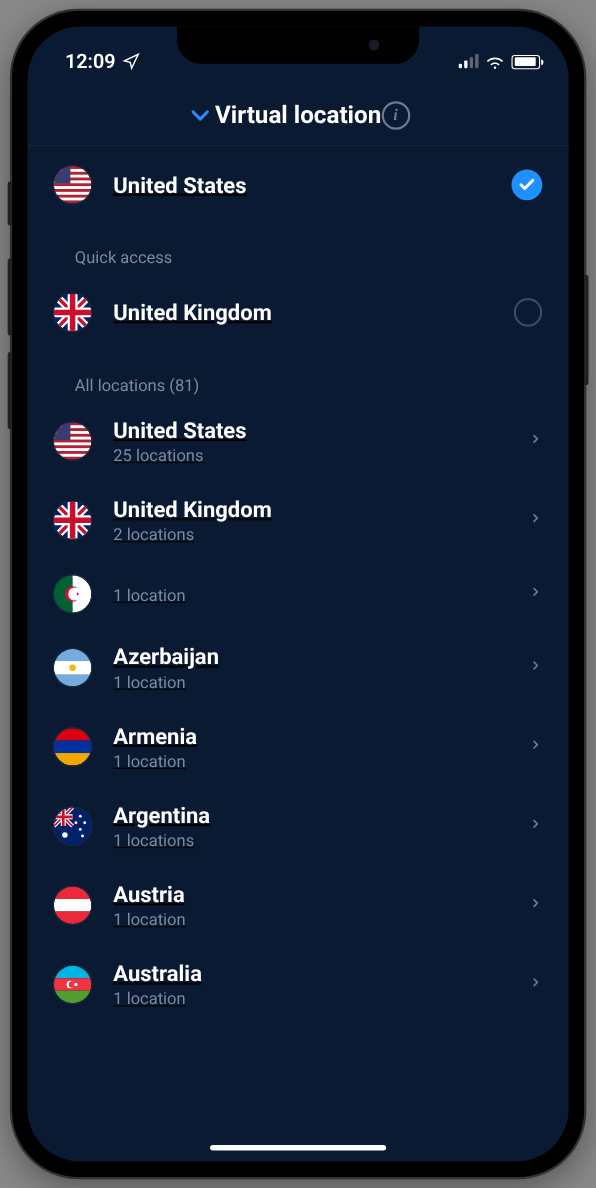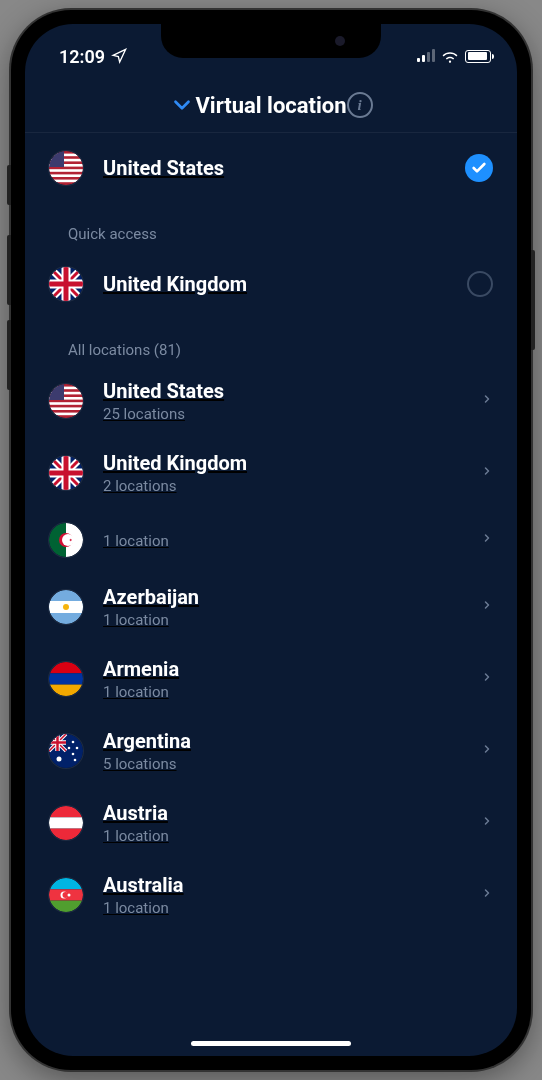--- a/index.html
+++ b/index.html
@@ -322,21 +322,21 @@
                 <polyline points="9 18 15 12 9 6"></polyline>
               </svg>
     </div>
           </div>
           <div class="row row-all">
     <div class="flag"><svg width="34" height="34" clip-path="url(#circleClip)">
                 <use href="#flag-au"></use>
               </svg></div>
     <div class="text">
       <div class="name">Argentina</div>
-      <div class="sub">5 locations</div>
+      <div class="sub">1 locations</div>
     </div>
     <div class="chevron">
       <svg width="12" height="20" viewBox="0 0 24 24" fill="none" stroke="#6a7a93" stroke-width="3" stroke-linecap="round" stroke-linejoin="round">
                 <polyline points="9 18 15 12 9 6"></polyline>
               </svg>
     </div>
           </div>
           <div class="row row-all">
     <div class="flag"><svg width="34" height="34" clip-path="url(#circleClip)">
                 <use href="#flag-at"></use>

